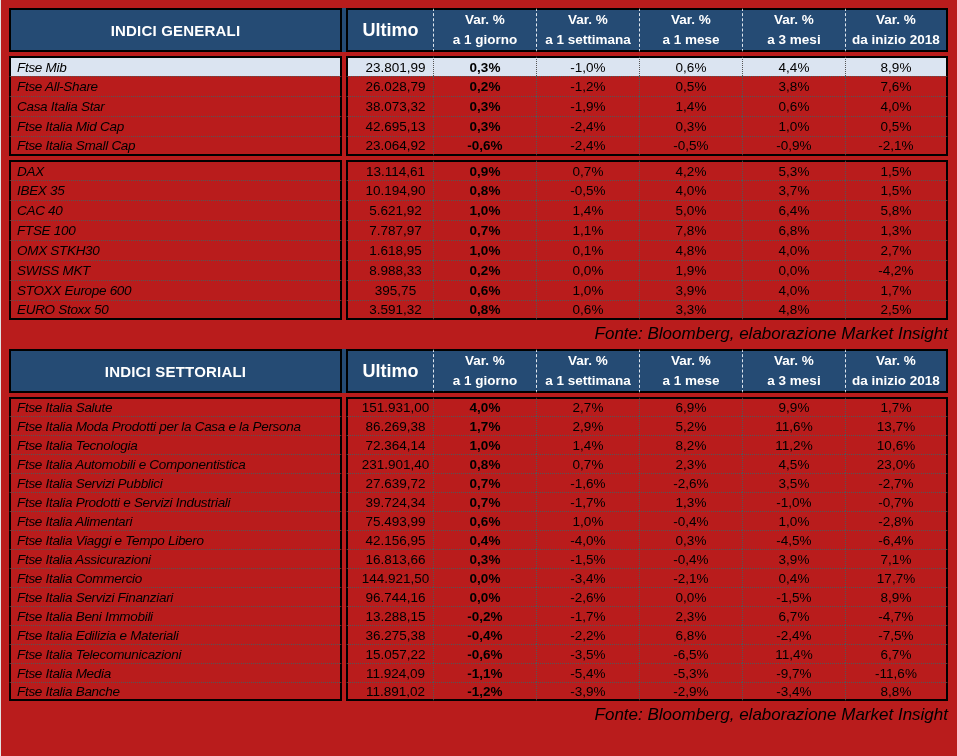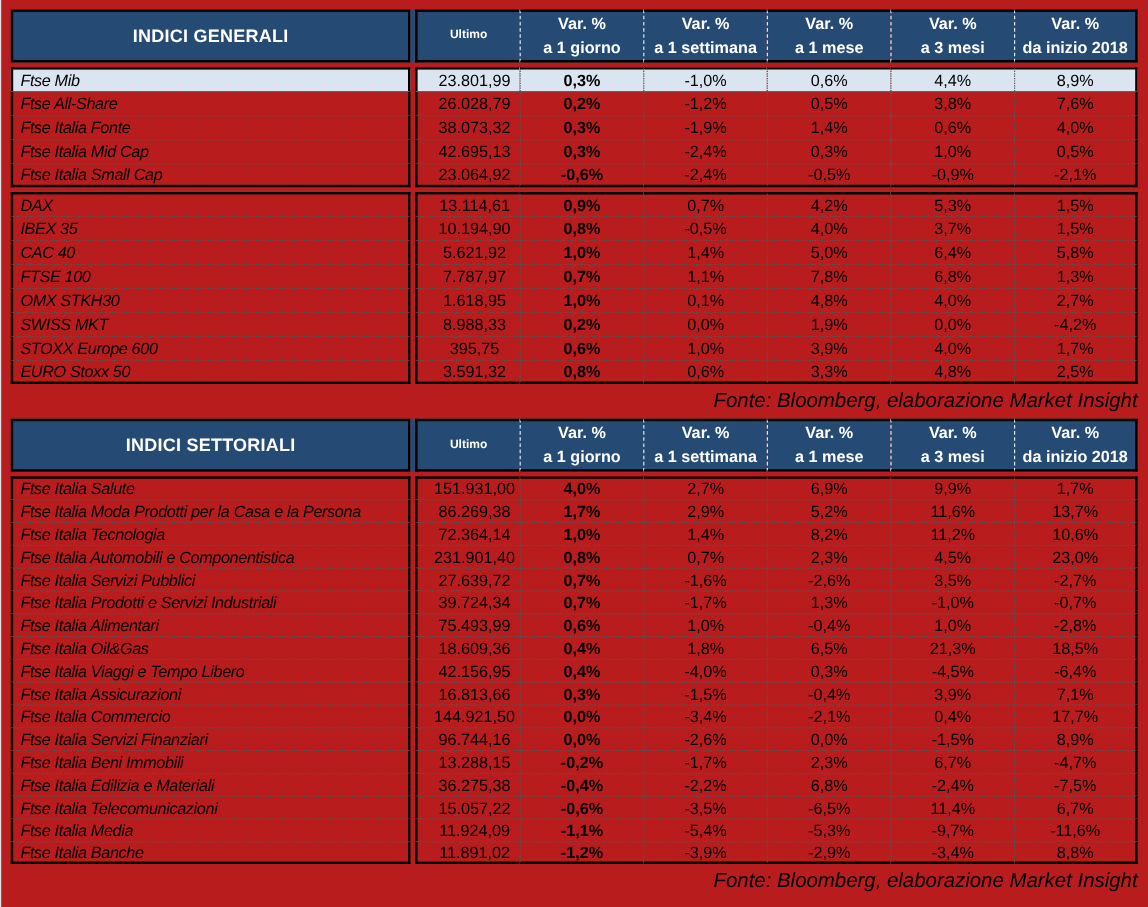--- a/index.html
+++ b/index.html
@@ -13,21 +13,21 @@
   col.c-ultimo { width:87px; }
   col.c-var    { width:103px; }
 
   
   tr.head th { height:44px; vertical-align:middle; text-align:center; padding:0;
                background:var(--hdr-bg,#254B74); color:var(--hdr-fg,#fff); font-weight:bold; }
   th.h-label { border:2px solid #000; font-size:15px; letter-spacing:.2px; }
   th.hgap    { background:transparent; border:none; }
   th.h-num   { border-top:2px solid #000; border-bottom:2px solid #000;
                font-size:13.5px; line-height:1.45; }
-  th.h-ultimo  { border-left:2px solid #000; font-size:10px; }
+  th.h-ultimo  { border-left:2px solid #000; font-size:18px; }
   th.h-var     { border-left:1px dashed #dfe7f0; }
   th.h-varlast { border-right:2px solid #000; }
 
   
   tbody.gap td { height:4px; border:none; background:transparent; padding:0; }
 
   
   tbody.group td { height:20px; padding:0; vertical-align:middle; text-align:center;
                    font-size:13.5px; white-space:nowrap; overflow:hidden; }
   table.t2 tbody.group td { height:19px; }
@@ -93,21 +93,21 @@
           <td class="lbl">Ftse All-Share</td>
           <td class="gc"></td>
           <td class="ult">26.028,79</td>
           <td class="var v1">0,2%</td>
           <td class="var">-1,2%</td>
           <td class="var">0,5%</td>
           <td class="var">3,8%</td>
           <td class="var vlast">7,6%</td>
         </tr>
         <tr>
-          <td class="lbl">Ftse Italia Fonte</td>
+          <td class="lbl">Casa Italia Star</td>
           <td class="gc"></td>
           <td class="ult">38.073,32</td>
           <td class="var v1">0,3%</td>
           <td class="var">-1,9%</td>
           <td class="var">1,4%</td>
           <td class="var">0,6%</td>
           <td class="var vlast">4,0%</td>
         </tr>
         <tr>
           <td class="lbl">Ftse Italia Mid Cap</td>
@@ -313,30 +313,20 @@
           <td class="lbl">Ftse Italia Alimentari</td>
           <td class="gc"></td>
           <td class="ult">75.493,99</td>
           <td class="var v1">0,6%</td>
           <td class="var">1,0%</td>
           <td class="var">-0,4%</td>
           <td class="var">1,0%</td>
           <td class="var vlast">-2,8%</td>
         </tr>
         <tr>
-          <td class="lbl">Ftse Italia Oil&amp;Gas</td>
-          <td class="gc"></td>
-          <td class="ult">18.609,36</td>
-          <td class="var v1">0,4%</td>
-          <td class="var">1,8%</td>
-          <td class="var">6,5%</td>
-          <td class="var">21,3%</td>
-          <td class="var vlast">18,5%</td>
-        </tr>
-        <tr>
           <td class="lbl">Ftse Italia Viaggi e Tempo Libero</td>
           <td class="gc"></td>
           <td class="ult">42.156,95</td>
           <td class="var v1">0,4%</td>
           <td class="var">-4,0%</td>
           <td class="var">0,3%</td>
           <td class="var">-4,5%</td>
           <td class="var vlast">-6,4%</td>
         </tr>
         <tr>

